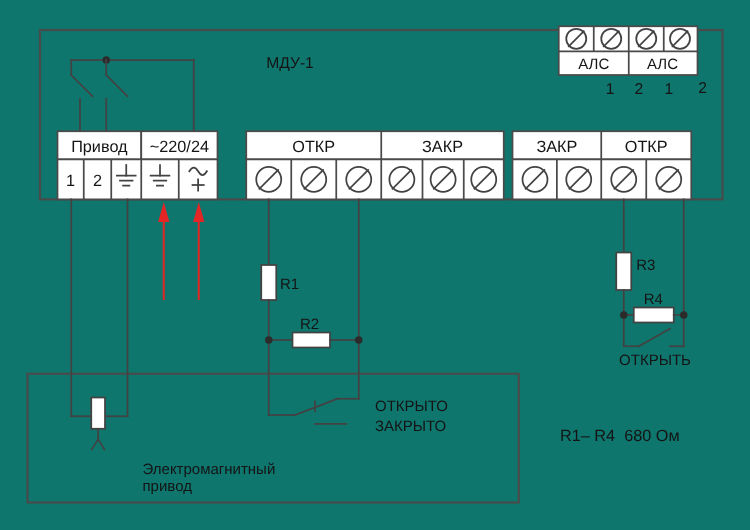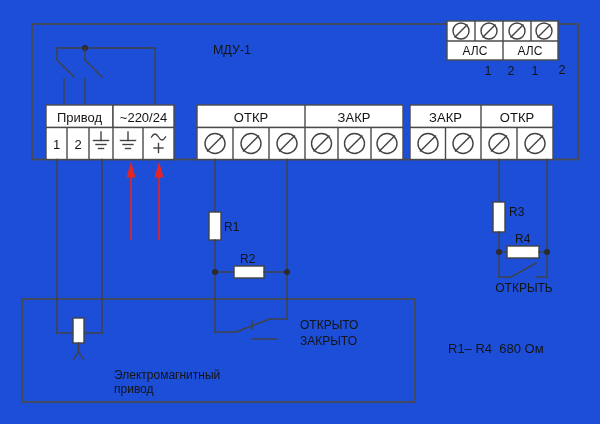--- a/index.html
+++ b/index.html
@@ -1,16 +1,16 @@
 <!DOCTYPE html>
 <html><head>
 <meta charset="utf-8">
 <style>
   html,body{margin:0;padding:0;background:#ffffff;}
-  .canvas{position:relative;width:600px;height:424px;background:#1d4ed8;overflow:hidden;}
+  .canvas{position:relative;width:600px;height:424px;background:#0f766e;overflow:hidden;}
   svg{display:block;}
   svg text{font-family:"Liberation Sans","DejaVu Sans",sans-serif;fill:#141414;}
   .wire{stroke:#424242;stroke-width:1.4;fill:none;stroke-linecap:square;}
   .boxline{stroke:#4a4a4a;stroke-width:1.7;fill:none;}
   .cell{stroke:#4a4a4a;stroke-width:1.4;fill:#ffffff;}
   .comp{stroke:#424242;stroke-width:1.4;fill:#ffffff;}
   .dot{fill:#2b2b2b;stroke:none;}
   .arrow{stroke:#e42525;stroke-width:1.6;fill:none;}
   .arrowhead{fill:#e42525;stroke:none;}
   .t13{font-size:13px;}

